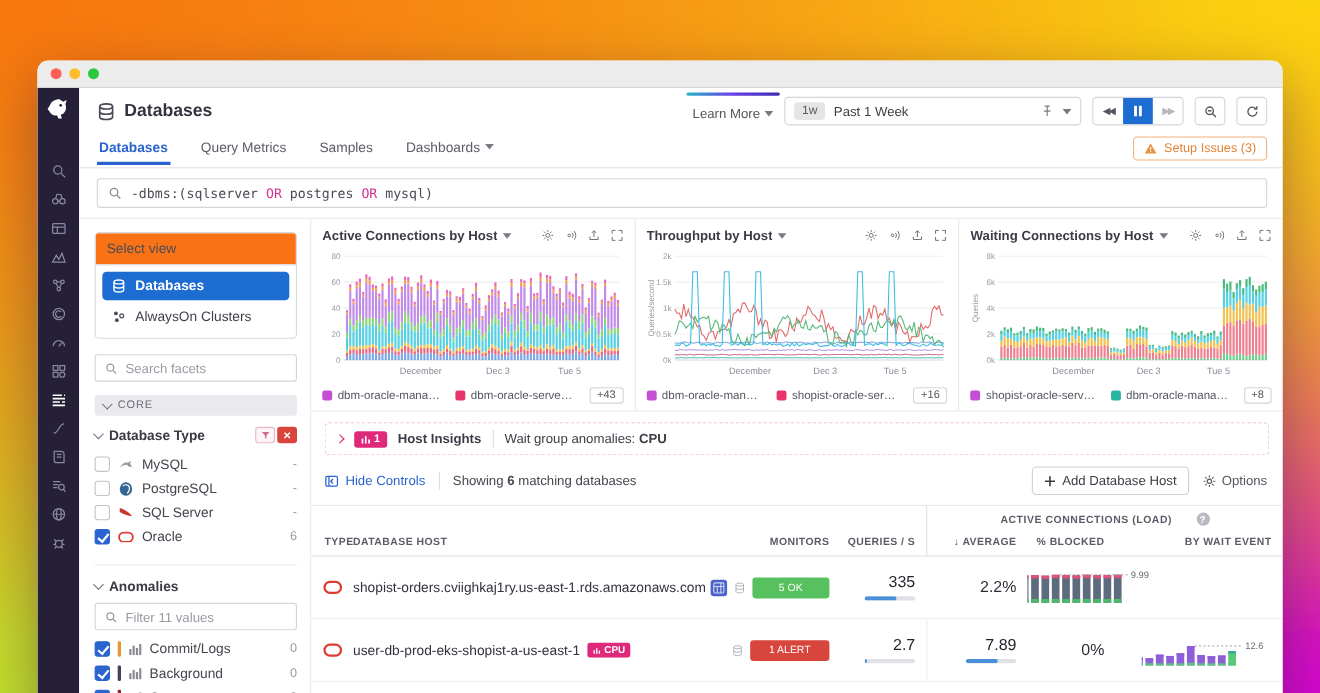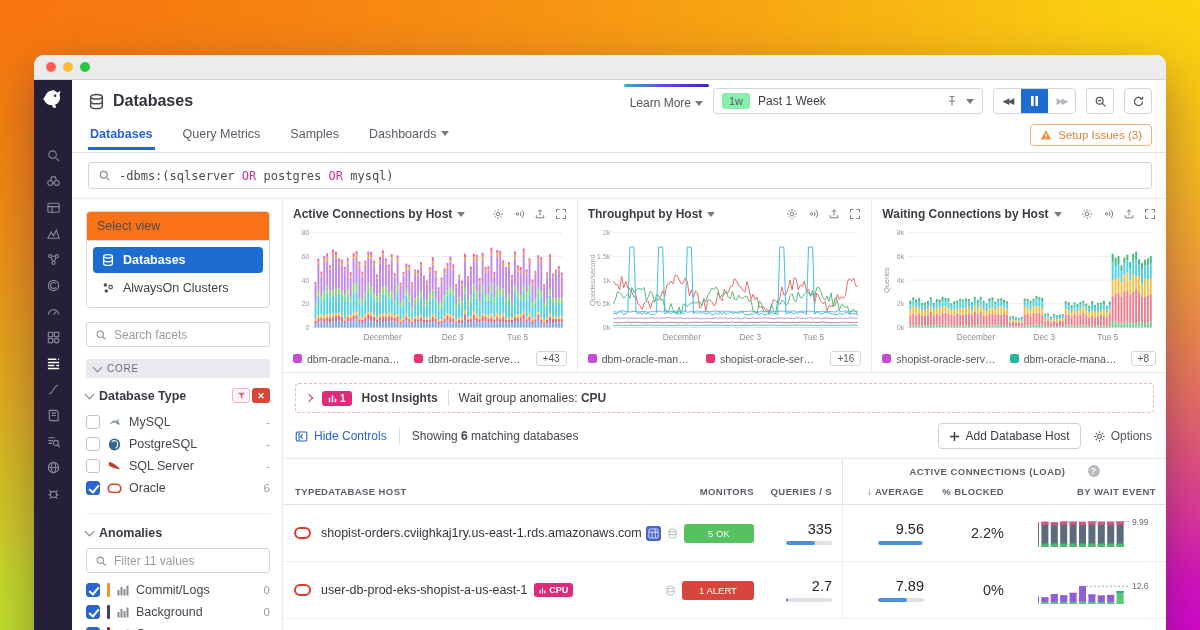--- a/index.html
+++ b/index.html
@@ -31,21 +31,21 @@
   
   .main { flex:1; display:flex; flex-direction:column; min-width:0; background:#fff; }
   .hdr { padding:8px 14px 0 16px; display:flex; align-items:center; position:relative; }
   .hdr-title { display:flex; align-items:center; gap:8px; font-size:16px; font-weight:700; color:#33323d; }
   .hdr-title svg{ width:17px; height:17px; color:#4a4956;}
   .hdr-right { margin-left:auto; display:flex; align-items:center; gap:10px; }
   .learn-more { position:relative; font-size:12px; color:#555; display:flex; align-items:center; gap:4px; padding-top:4px; }
   .learn-more .grad { position:absolute; top:-8px; left:-6px; right:-6px; height:3px; border-radius:2px;
      background:linear-gradient(90deg,#27b6c5,#6a40e8,#3a2db0); }
   .timebox { display:flex; align-items:center; height:26px; border:1px solid #d4d4da; border-radius:4px; padding:0 8px; gap:8px; font-size:12px; color:#3c3c46; min-width:270px; }
-  .chip1w { background:#86efac; color:#5a5a66; border-radius:3px; font-size:11px; padding:2px 7px; }
+  .chip1w { background:#e5e5e5; color:#5a5a66; border-radius:3px; font-size:11px; padding:2px 7px; }
   .timebox .grow{flex:1;}
   .btn-seg { display:flex; border:1px solid #d4d4da; border-radius:4px; overflow:hidden; height:26px; }
   .btn-seg .sbtn { width:27px; display:flex; align-items:center; justify-content:center; color:#55555f; font-size:9px; letter-spacing:-2px; }
   .btn-seg .sbtn.blue { background:#1d6cd2; color:#fff; }
   .btn-seg .sbtn.dim { color:#b6b6c0; }
   .sqbtn { width:28px; height:26px; border:1px solid #d4d4da; border-radius:4px; display:flex; align-items:center; justify-content:center; color:#55555f; }
   .sqbtn svg{width:13px;height:13px;}
   .caret { width:0; height:0; border-left:4px solid transparent; border-right:4px solid transparent; border-top:5px solid #7a7a85; display:inline-block; }
 
   .tabsrow { display:flex; align-items:center; padding:10px 14px 0 16px; border-bottom:1px solid #e2e2e8; }
@@ -1854,28 +1854,20 @@
                       </svg>
                     </span>
                     <span class="stat ok">5 OK</span>
                   </span>
                   <span class="cell numcell">
                     <span class="n">335</span>
                     <span class="mbar">
                       <i style="width: 62%;"></i>
                     </span>
                   </span>
-                  <span class="cell c5">
-                    <span class="numcell">
-                      <span class="n">9.56</span>
-                      <span class="mbar">
-                        <i style="width: 96%;"></i>
-                      </span>
-                    </span>
-                  </span>
                   <span class="cell"><span class="n" style="font-size: 14.5px;">2.2%</span></span>
                   <span class="cell waitcell"><svg width="118" height="38" viewBox="0 0 118 38">
                       <rect x="-6" y="9.04" width="7" height="24.96" fill="#5d6b7e"></rect>
                       <rect x="-6" y="9.04" width="7" height="2.9952" fill="#e0527c"></rect>
                       <rect x="-6" y="30.5056" width="7" height="3.4944000000000006" fill="#4cb86a"></rect>
                       <rect x="3.4000000000000004" y="8.780000000000001" width="7" height="25.22" fill="#5d6b7e"></rect>
                       <rect x="3.4000000000000004" y="8.780000000000001" width="7" height="3.0263999999999998" fill="#e0527c"></rect>
                       <rect x="3.4000000000000004" y="30.4692" width="7" height="3.5308" fill="#4cb86a"></rect>
                       <rect x="12.8" y="9.3" width="7" height="24.7" fill="#5d6b7e"></rect>
                       <rect x="12.8" y="9.3" width="7" height="2.964" fill="#e0527c"></rect>

